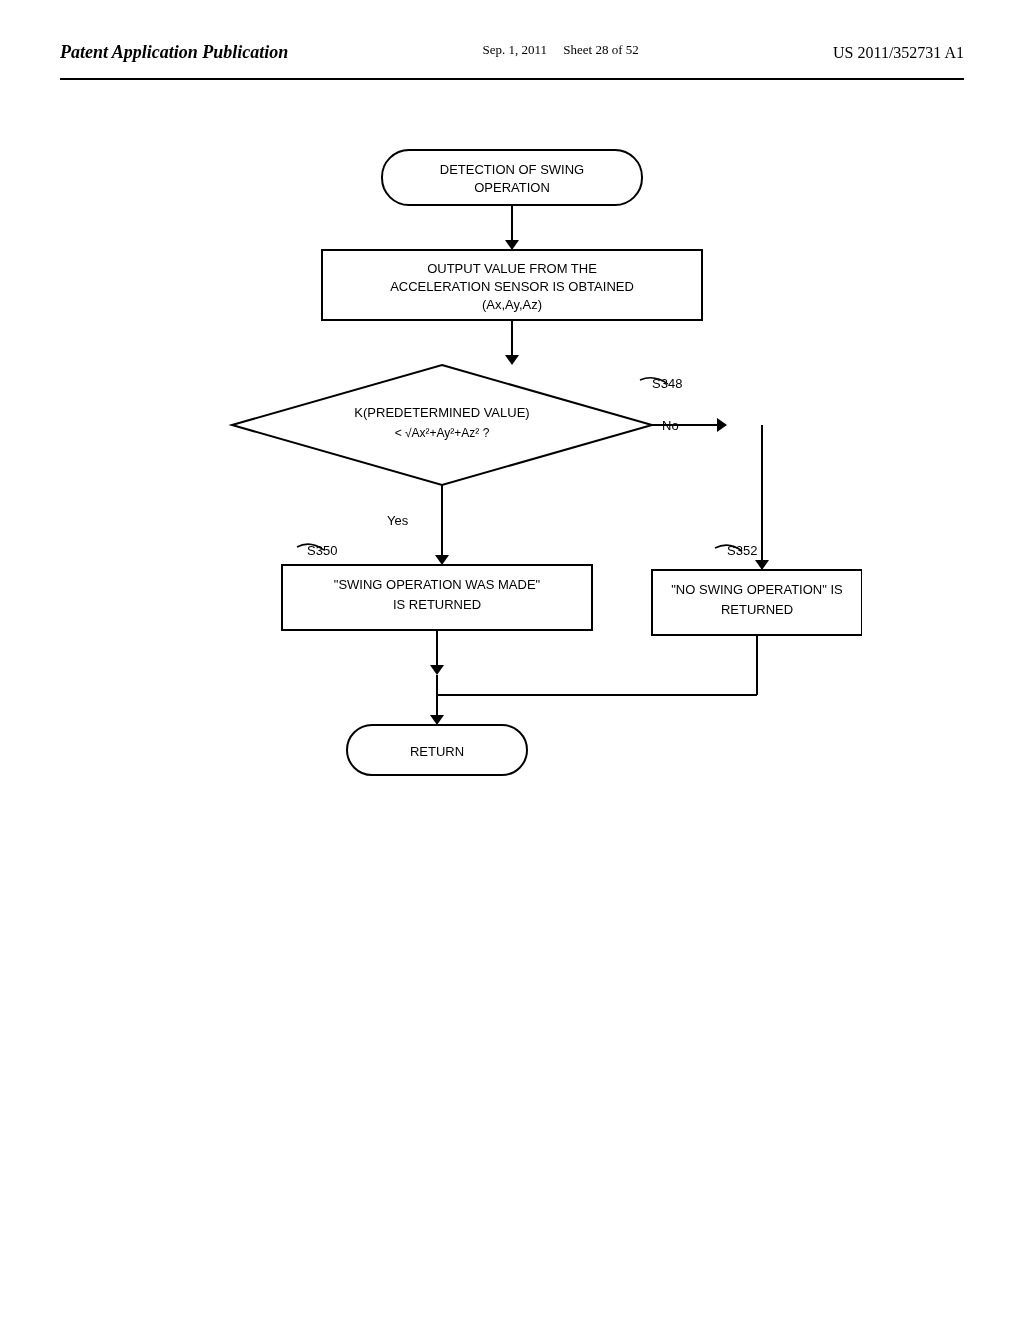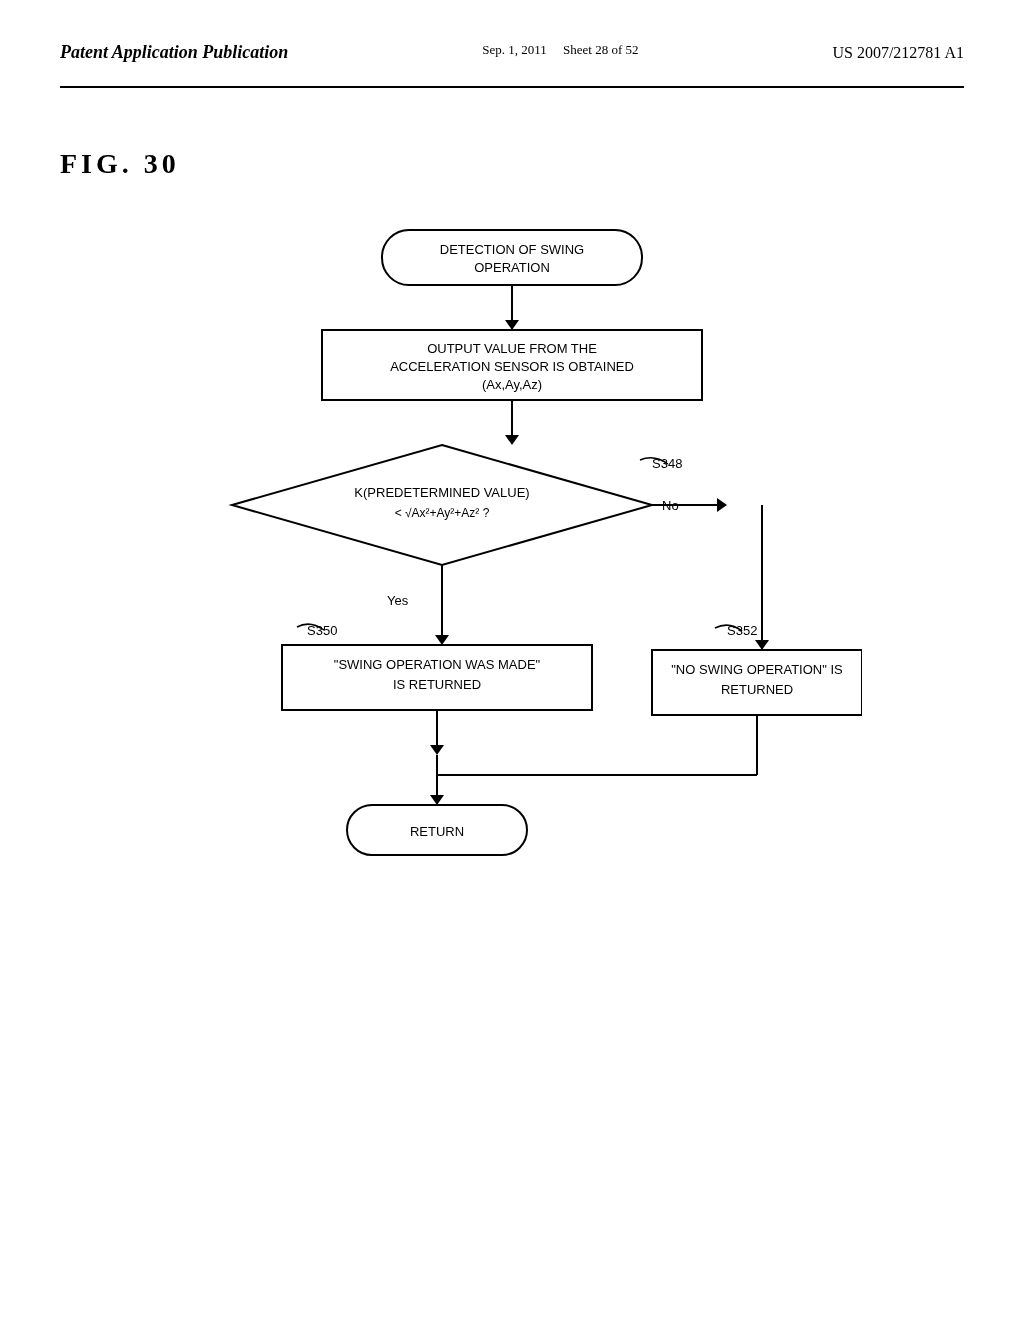--- a/index.html
+++ b/index.html
@@ -18,21 +18,21 @@
       background: #fff;
       position: relative;
       padding: 40px 60px;
     }
 
     .header {
       display: flex;
       justify-content: space-between;
       align-items: flex-start;
       border-bottom: 2px solid #000;
-      padding-bottom: 20px;
+      padding-bottom: 12px;
       margin-bottom: 60px;
     }
 
     .header-left {
       font-size: 18px;
       font-weight: bold;
       font-style: italic;
       line-height: 1.4;
     }
 
@@ -69,24 +69,23 @@
 
 <div class="page">
 
   <div class="header">
     <div class="header-left">Patent Application Publication</div>
     <div class="header-center">
       <span>Sep. 1, 2011</span>
       &nbsp;&nbsp;&nbsp;
       <span>Sheet 28 of 52</span>
     </div>
-    <div class="header-right">US 2007/212781 A1</div>
+    <div class="header-right">US 2011/352731 A1</div>
   </div>
 
-  <div class="fig-label">FIG. 30</div>
 
   <div class="chart-area">
     <svg viewBox="0 0 700 800" xmlns="http://www.w3.org/2000/svg" width="700" height="800">
 
       <style>
         .fc-text { font-family: Arial, sans-serif; font-size: 13px; fill: #000; }
         .fc-text-sm { font-family: Arial, sans-serif; font-size: 12px; fill: #000; }
         .fc-label { font-family: Arial, sans-serif; font-size: 13px; fill: #000; }
       </style>
 

